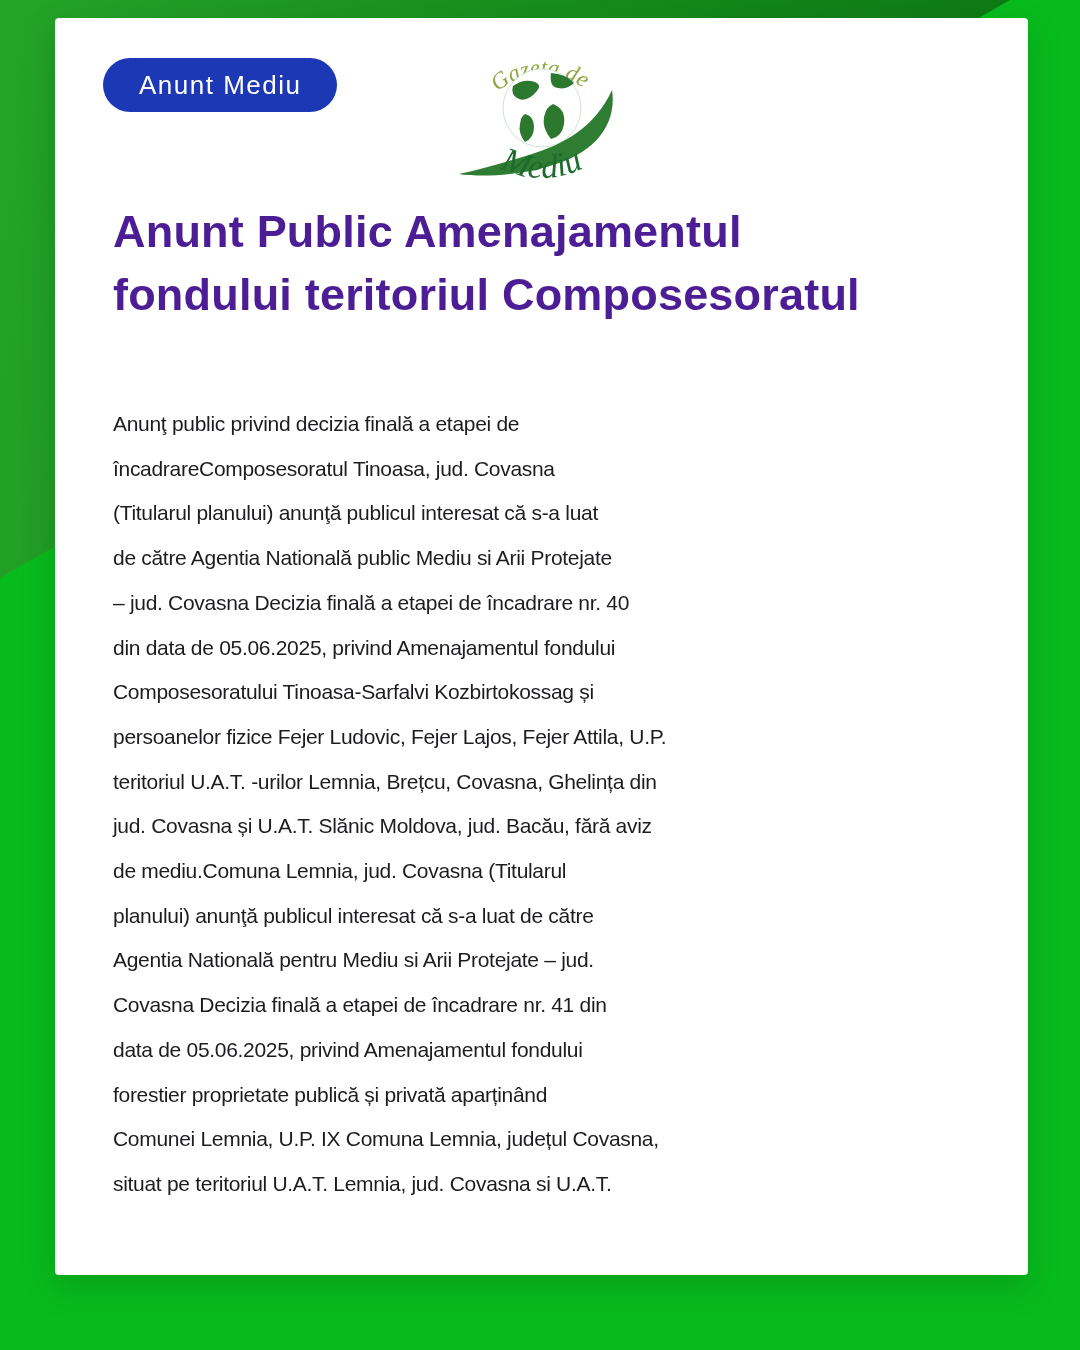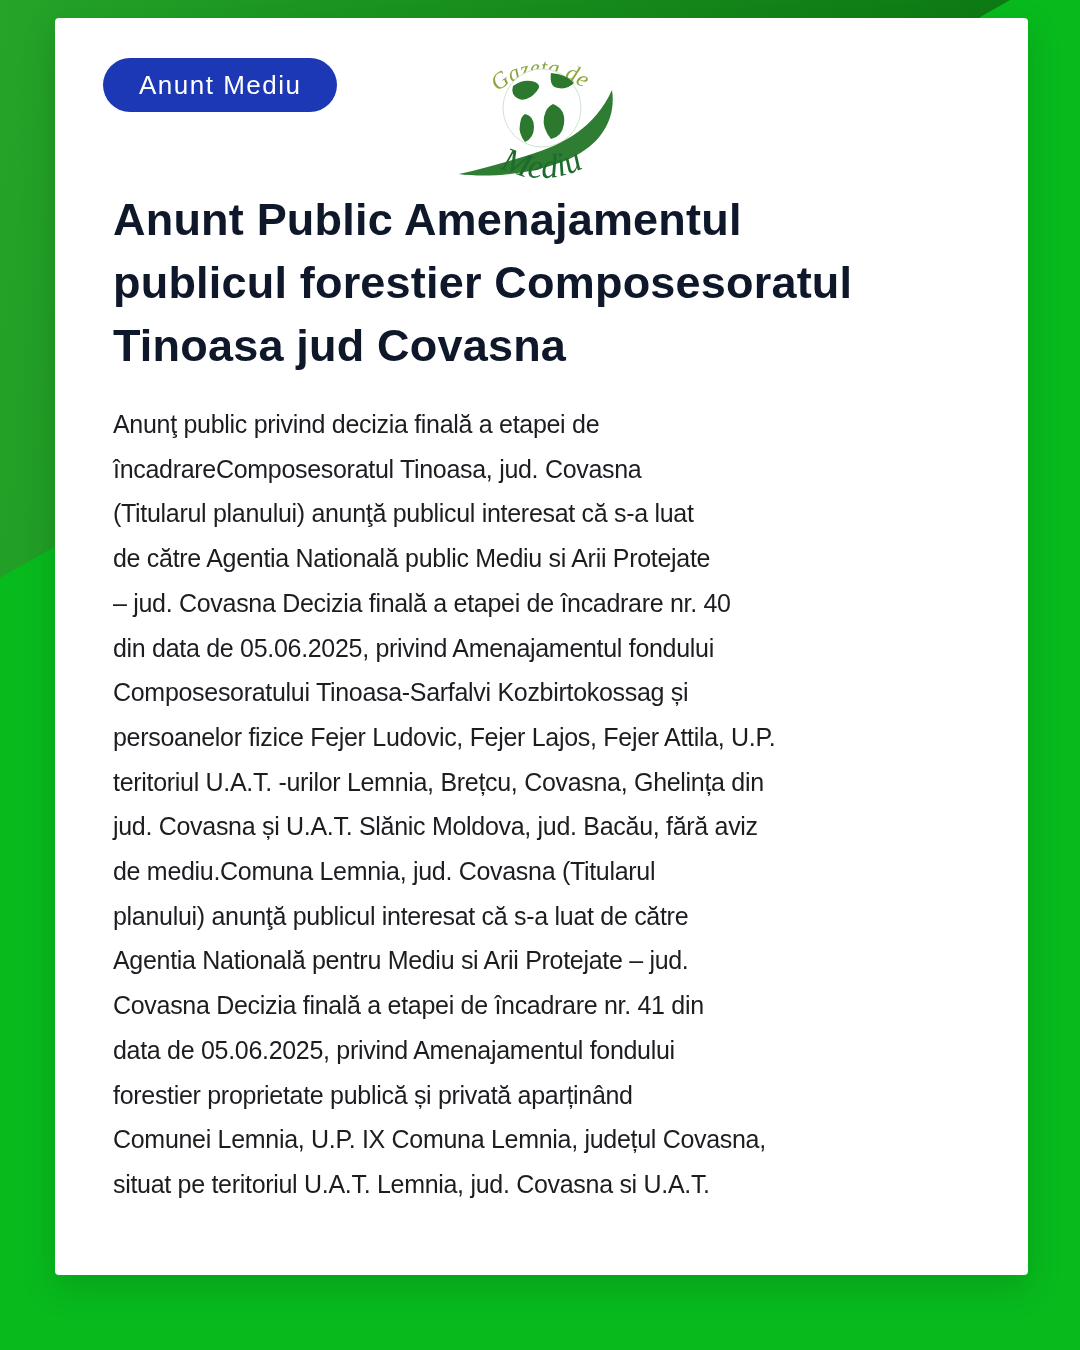--- a/index.html
+++ b/index.html
@@ -51,32 +51,32 @@
     left: 50%; top: 16px;
     transform: translateX(-50%);
     width: 190px; height: 152px;
   }
   .logo-arc-text {
     font-family: "Liberation Serif", serif;
     font-style: italic;
   }
   .heading {
     position: absolute;
-    left: 58px; right: 50px; top: 170px;
-    color: #0f172a;
+    left: 58px; right: 50px; top: 182px;
+    color: #4c1d95;
     font-size: 45px;
     line-height: 63px;
     font-weight: 800;
     letter-spacing: 0.2px;
   }
   .body-text {
     position: absolute;
     left: 58px; top: 384px; right: 30px;
     color: #1c1c21;
-    font-size: 25px;
+    font-size: 21px;
     line-height: 44.7px;
     letter-spacing: -0.3px;
     font-weight: 400;
   }
   .body-line { white-space: nowrap; }
 </style>
 </head>
 <body>
 
 <div class="page">
@@ -108,22 +108,21 @@
                C169,82 157,106 130,121 C102,137 50,145 12,140 Z"></path>
       <path fill="#2e7d32" d="M12,140 C20,142 30,141 38,139 C28,141 18,141 12,140 Z"></path>
 
       <text class="logo-arc-text" font-size="34" fill="#1e6b2e">
         <textPath href="#arcBottom" startOffset="50%" text-anchor="middle">Mediu</textPath>
       </text>
     </svg>
 
     <h1 class="heading">
       <div>Anunt Public Amenajamentul</div>
-      <div>publicul forestier Composesoratul</div>
-      <div>Tinoasa jud Covasna</div>
+      <div>fondului teritoriul Composesoratul</div>
     </h1>
 
     <div class="body-text">
         <div class="body-line">Anunţ public privind decizia finală a etapei de</div>
         <div class="body-line">încadrareComposesoratul Tinoasa, jud. Covasna</div>
         <div class="body-line">(Titularul planului) anunţă publicul interesat că s-a luat</div>
         <div class="body-line">de către Agentia Natională public Mediu si Arii Protejate</div>
         <div class="body-line">– jud. Covasna Decizia finală a etapei de încadrare nr. 40</div>
         <div class="body-line">din data de 05.06.2025, privind Amenajamentul fondului</div>
         <div class="body-line">Composesoratului Tinoasa-Sarfalvi Kozbirtokossag și</div>

